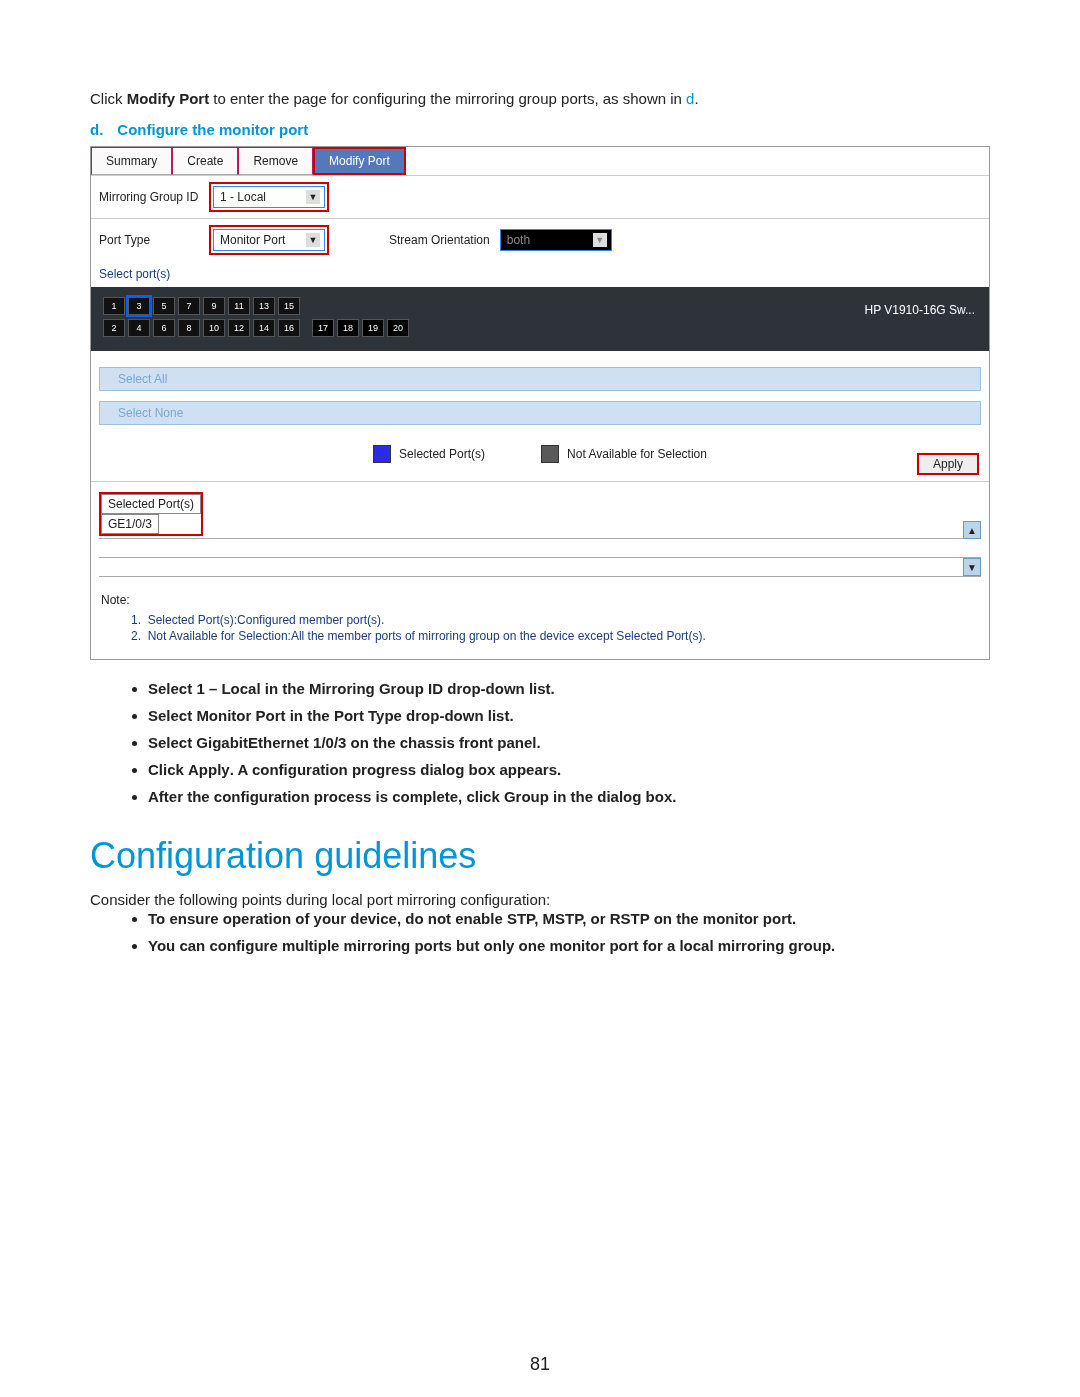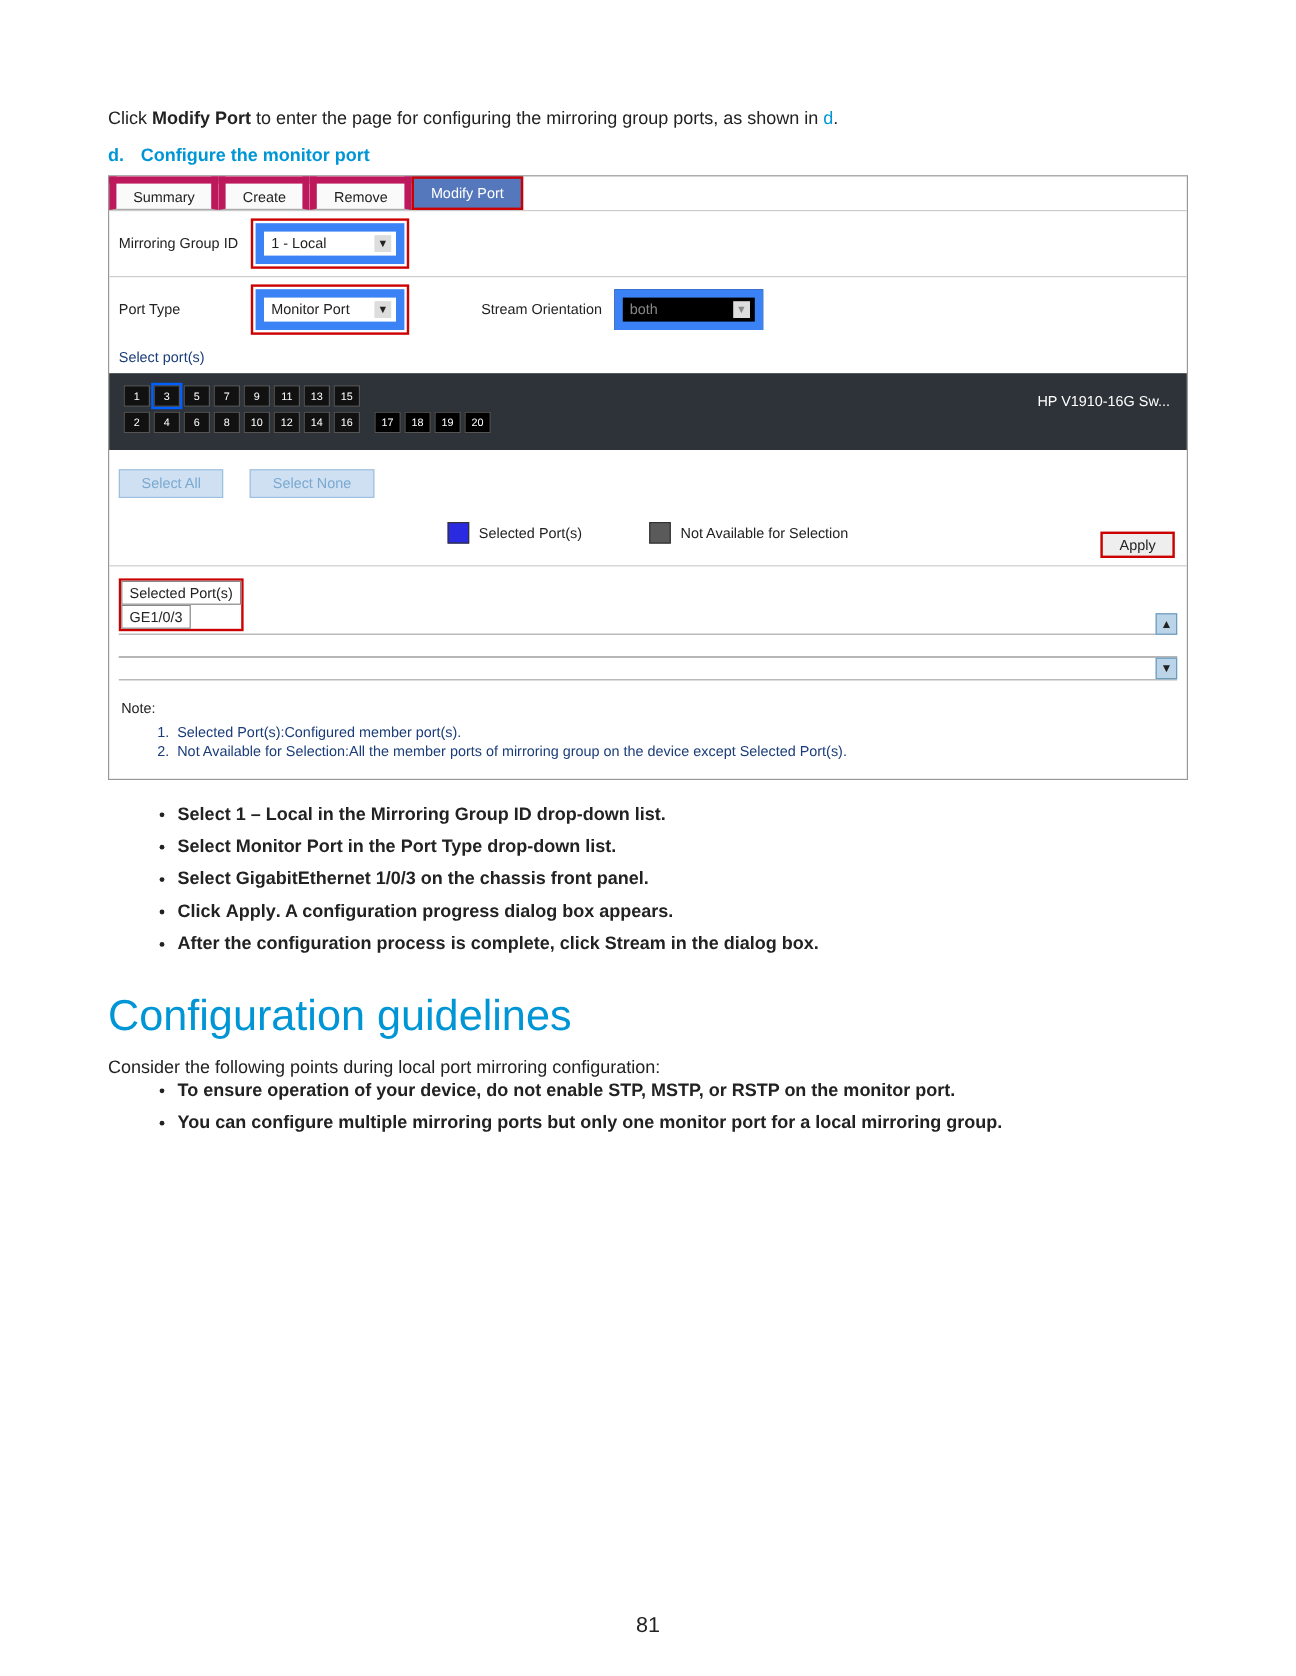--- a/index.html
+++ b/index.html
@@ -25,21 +25,21 @@
     color: #222;
     background: #fff;
     margin-bottom: 20px;
   }
   .tabs-row {
     display: flex;
     align-items: stretch;
     height: 28px;
   }
   .tab {
-    border: 6px solid #be185d;
+    border: 1px solid #be185d;
     border-bottom: 1px solid #aaa;
     padding: 4px 14px;
     font-size: 12px;
     background: #fafafa;
     display: flex;
     align-items: center;
   }
   .tab.active {
     background: #5577bb;
     color: #fff;
@@ -50,21 +50,21 @@
     display: flex;
     align-items: center;
     padding: 6px 8px;
     border-top: 1px solid #ccc;
   }
   .form-label { width: 110px; }
   .dropdown {
     display: inline-flex;
     align-items: center;
     justify-content: space-between;
-    border: 7px solid #3b82f6;
+    border: 1px solid #3b82f6;
     background: #fff;
     height: 20px;
     padding: 0 4px 0 6px;
     min-width: 100px;
     font-size: 12px;
   }
   .dropdown .caret {
     width: 14px; height: 14px;
     background: #ddd;
     display: flex; align-items: center; justify-content: center;
@@ -95,21 +95,21 @@
   .port.sel {
     outline: 2px solid #0060ff;
   }
   .chassis .device-name {
     position: absolute;
     right: 14px;
     top: 16px;
     font-size: 12px;
     color: #fff;
   }
-  .btn-row { display: flex; gap: 22px; padding: 16px 8px; }
+  .btn-row { display: flex; gap: 10px; padding: 16px 8px; flex-direction: column; }
   .flat-btn {
     background: #cfe0f2;
     border: 1px solid #9ec0e0;
     color: #7aa9d0;
     padding: 4px 18px;
     font-size: 12px;
   }
   .legend-row {
     display: flex;
     align-items: center;
@@ -282,21 +282,21 @@
     </div>
   </div>
 
 </div>
 
 <ul class="bullets">
   <li><span>Select </span><b>1 – Local</b><span> in the </span><b>Mirroring Group ID</b><span> drop-down list.</span></li>
   <li><span>Select </span><b>Monitor Port</b><span> in the </span><b>Port Type</b><span> drop-down list.</span></li>
   <li>Select GigabitEthernet 1/0/3 on the chassis front panel.</li>
   <li><span>Click </span><b>Apply</b><span>. A configuration progress dialog box appears.</span></li>
-  <li><span>After the configuration process is complete, click </span><b>Stream</b><span> in the dialog box.</span></li>
+  <li><span>After the configuration process is complete, click </span><b>Group</b><span> in the dialog box.</span></li>
 </ul>
 
 <h2 class="guidelines">Configuration guidelines</h2>
 
 <div>Consider the following points during local port mirroring configuration:</div>
 
 <ul class="bullets" style="margin-top:2px">
   <li>To ensure operation of your device, do not enable STP, MSTP, or RSTP on the monitor port.</li>
   <li>You can configure multiple mirroring ports but only one monitor port for a local mirroring group.</li>
 </ul>

